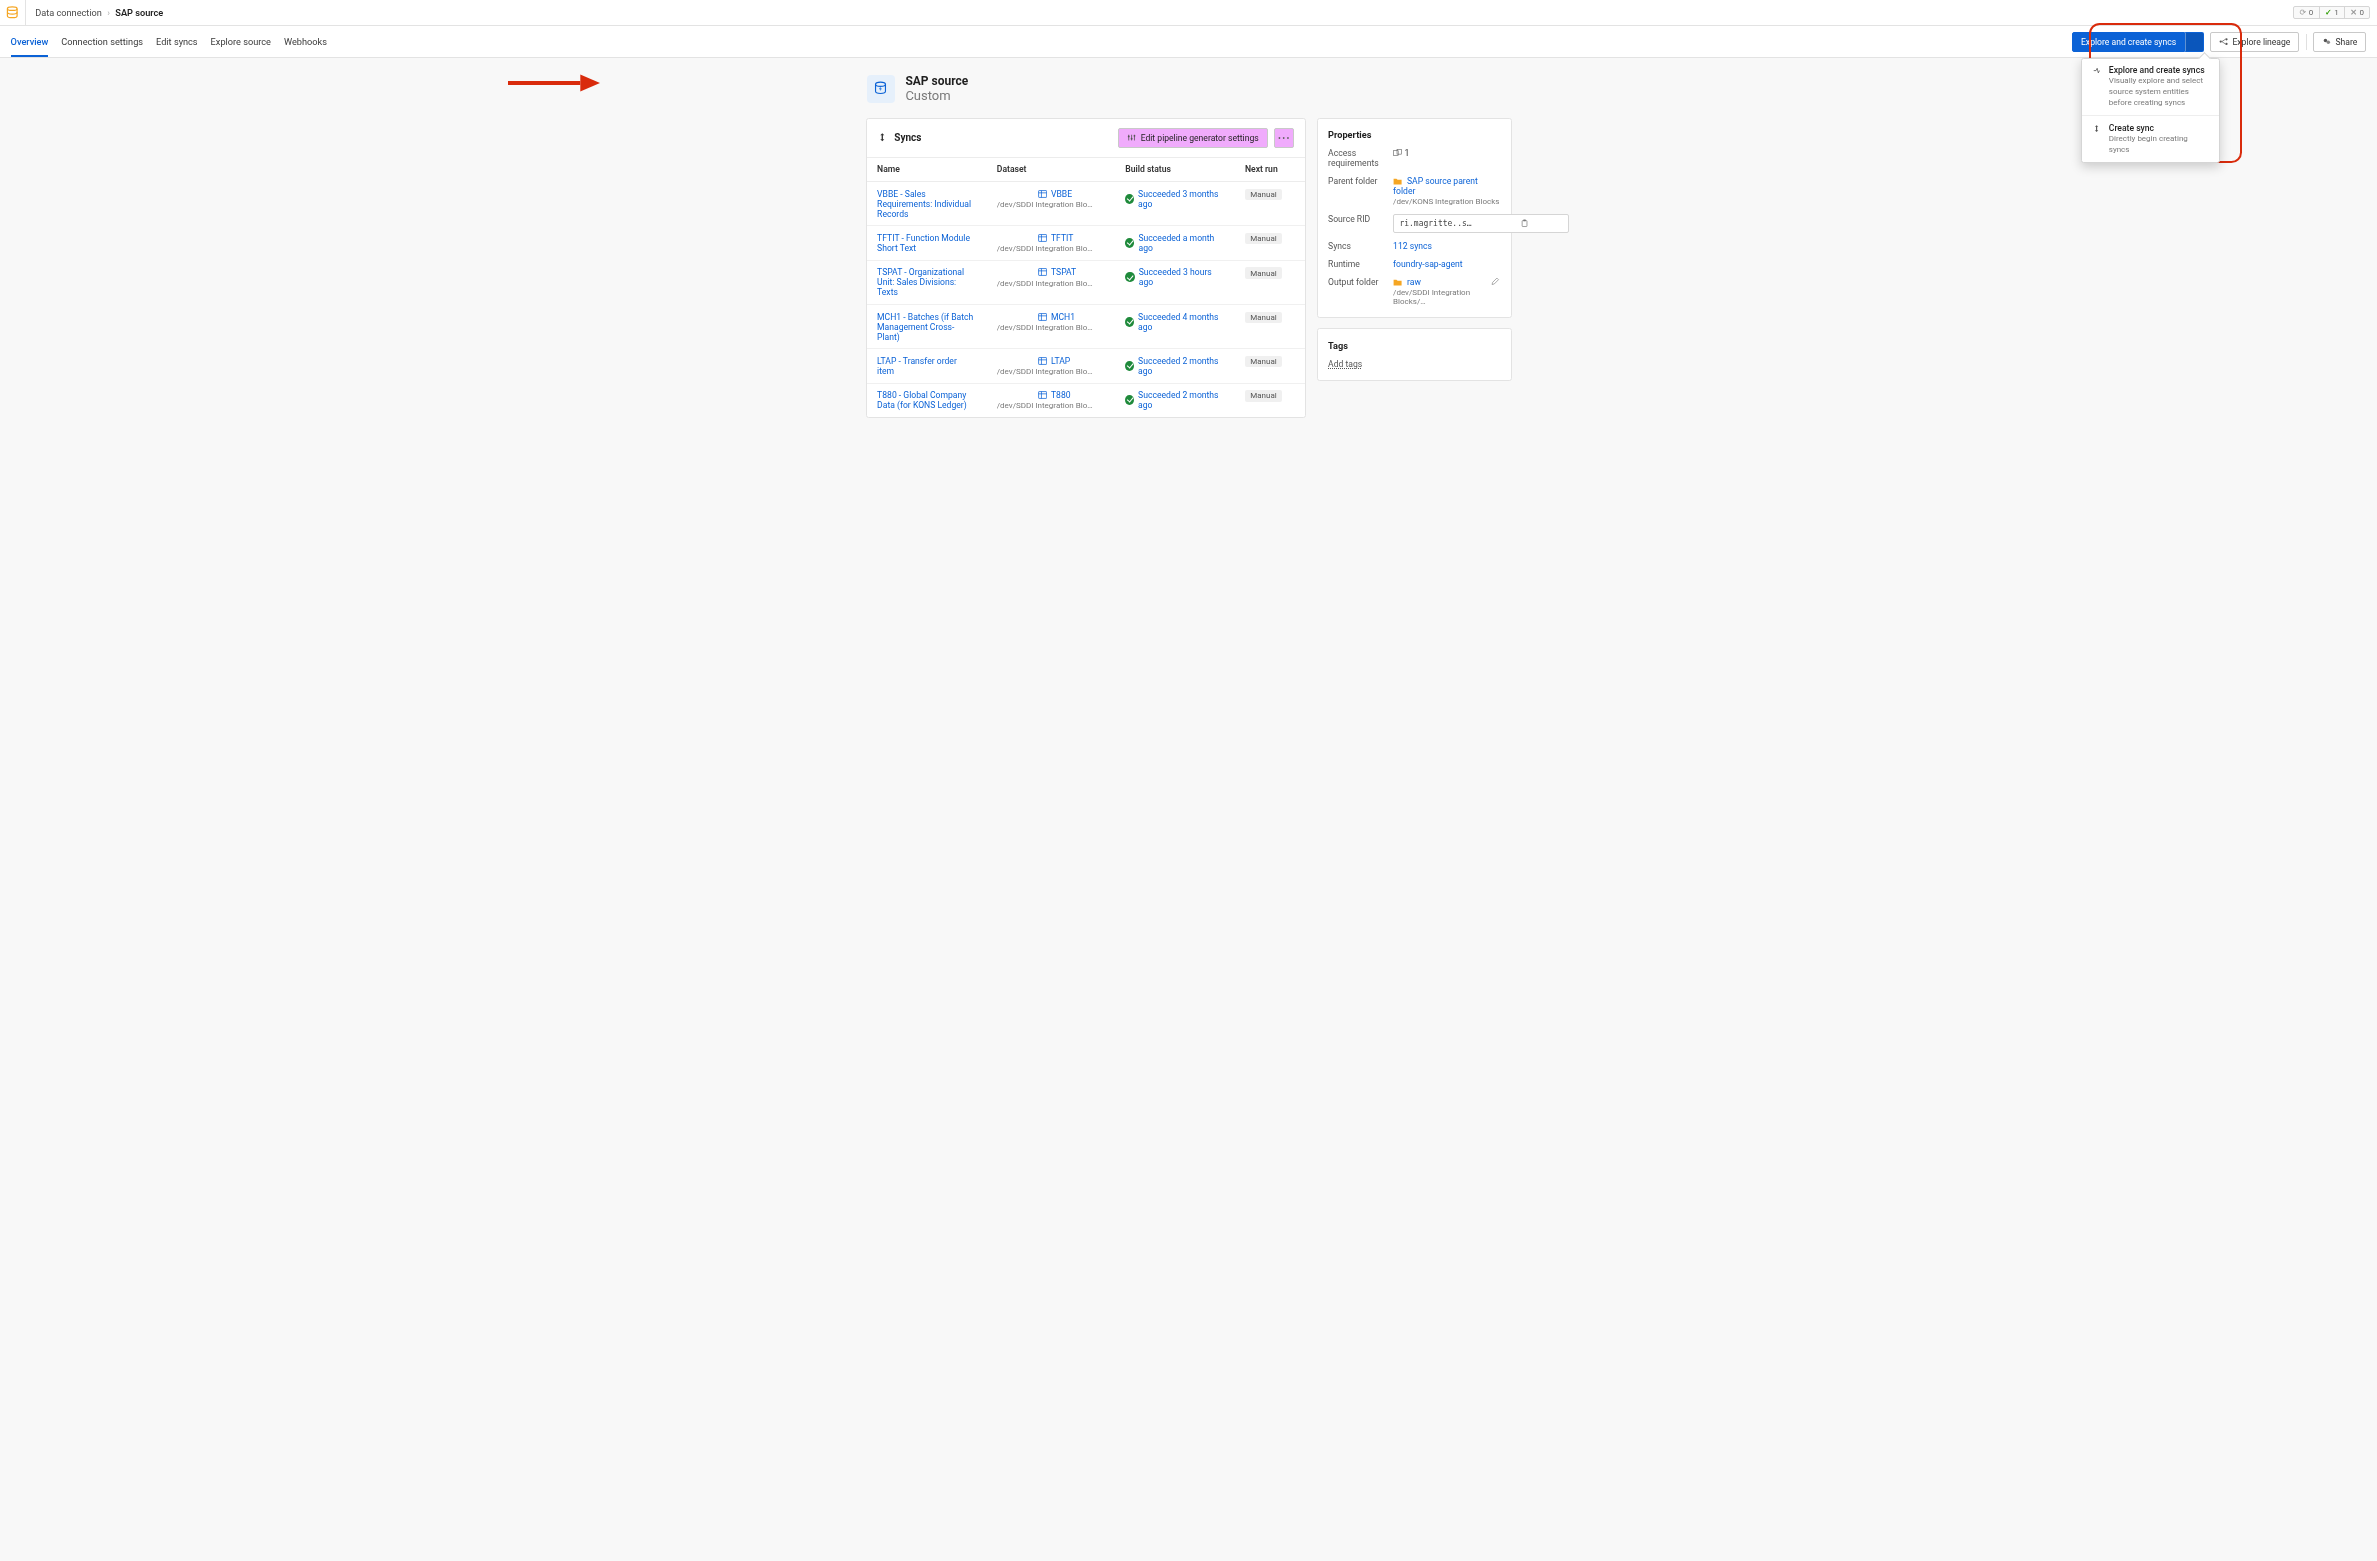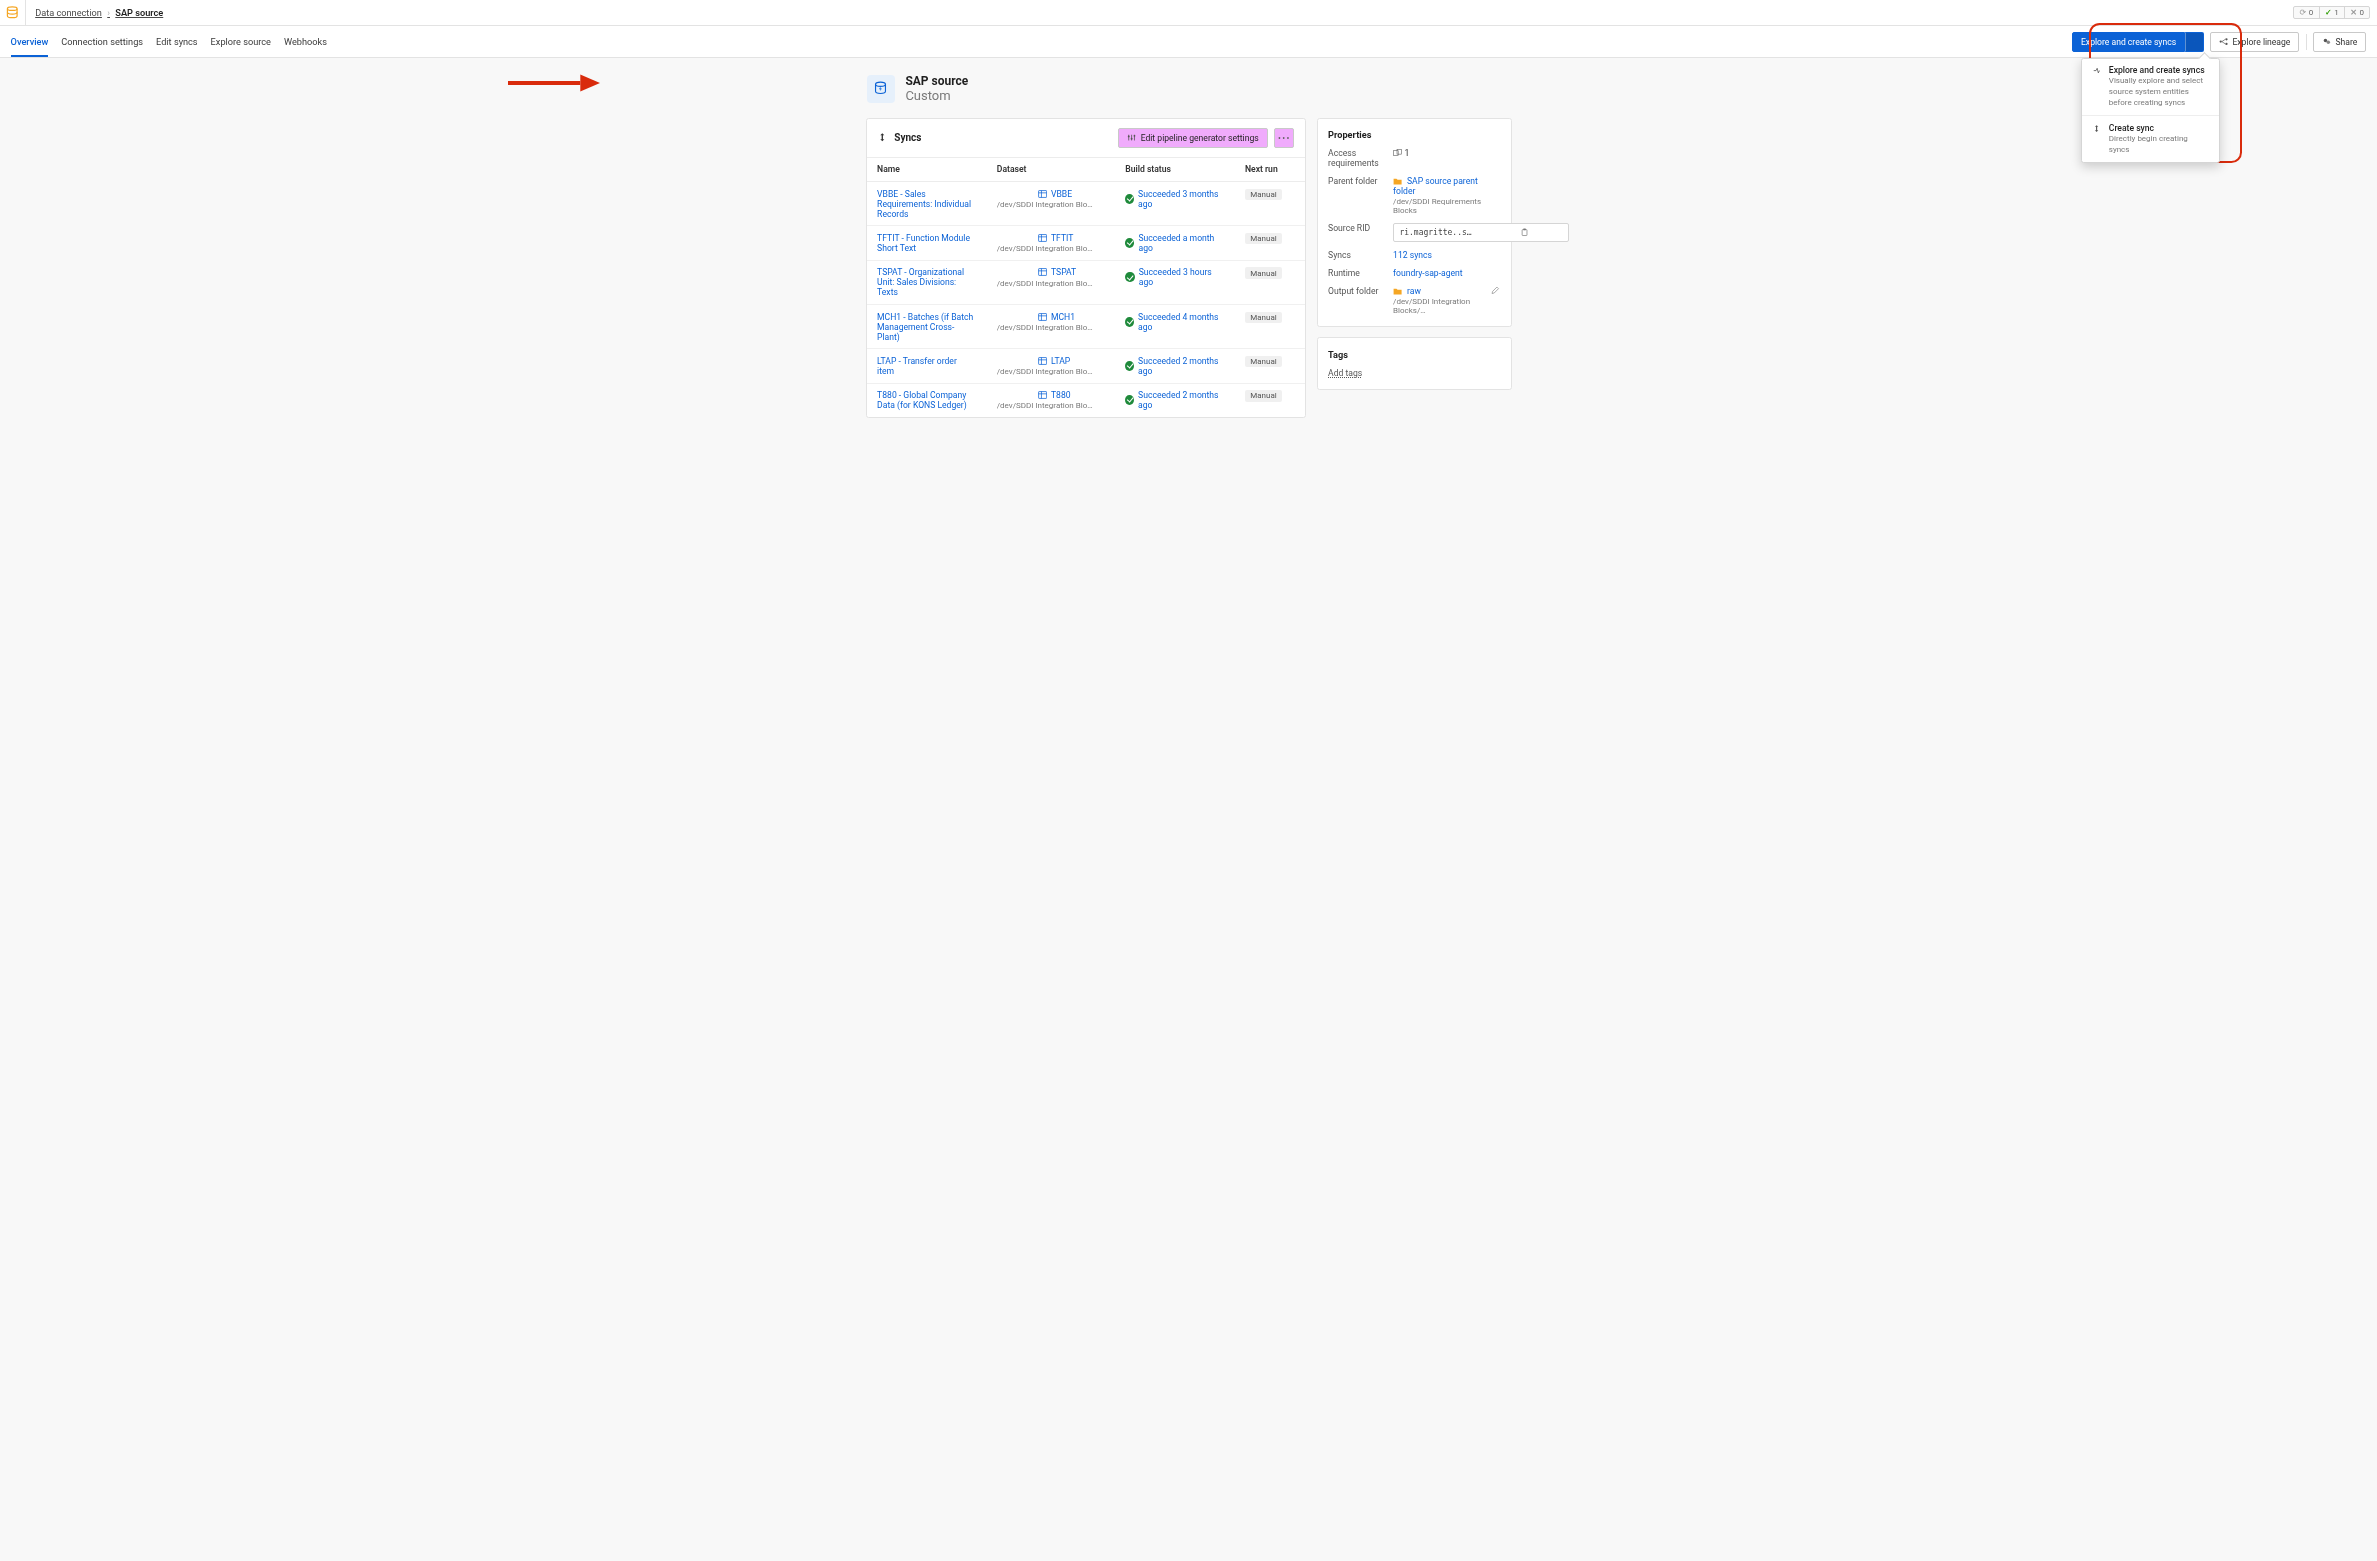--- a/index.html
+++ b/index.html
@@ -2,21 +2,21 @@
 <html style="font-size:10.6px"><head>
 <meta charset="utf-8">
 <style>
   * { box-sizing: border-box; margin: 0; padding: 0; }
   body { font-family: -apple-system, BlinkMacSystemFont, "Segoe UI", Roboto, Helvetica, Arial, sans-serif; font-size: 8.6px; color: #1f1f1f; background: #f8f8f8; }
   a { color: #0b62d6; text-decoration: none; }
   
   .topbar { display: flex; align-items: center; height: 26px; background: #fff; border-bottom: 0.7px solid #e3e3e3; }
   .logo { width: 26px; height: 26px; display: flex; align-items: center; justify-content: center; border-right: 0.7px solid #e3e3e3; }
   .logo svg { width: 14.5px; height: 14.5px; }
-  .breadcrumb { display: flex; gap: 5.3px; padding: 0 9.2px; font-size: 9.2px; color: #4a4a4a; flex: 1; text-decoration: underline; }
+  .breadcrumb { display: flex; gap: 5.3px; padding: 0 9.2px; font-size: 9.2px; color: #4a4a4a; flex: 1; }
   .breadcrumb .sep { color: #b0b0b0; }
   .breadcrumb .current { font-weight: 600; color: #1f1f1f; }
   .top-right { display: flex; align-items: center; gap: 4px; padding: 0 6.6px; }
   .status-chip { display: inline-flex; align-items: center; gap: 2.6px; padding: 1.3px 5.3px; border: 0.7px solid #d5d5d5; border-radius: 2px; font-size: 8px; color: #666; background:#f9f9f9;}
   .status-chip.group { padding:0; gap:0; }
   .status-chip.group .seg { padding: 1.3px 5.3px; border-right:0.7px solid #d5d5d5; display:inline-flex; align-items:center; gap:2.6px;}
   .status-chip.group .seg:last-child { border-right:none; }
   .chk { color: #2d9d00; font-weight: 700; }
   .xmk { color: #999; font-weight: 700; }
   .refmk { color:#999; }
@@ -407,21 +407,21 @@
           </div>
           <div class="prop-row">
             <div class="k">Parent folder</div>
             <div class="v">
               <span class="folder-ic">
                 <svg style="display:inline; vertical-align:-1.3px;" width="9.2" height="8" viewBox="0 0 16 14">
                     <path d="M1 3h5l2 2h7v8H1z" fill="#f5a623"></path>
                   </svg>
               </span>
               <a href="#">SAP source parent folder</a>
-              <div class="sub">/dev/SDDI Requirements Blocks</div>
+              <div class="sub">/dev/KONS Integration Blocks</div>
             </div>
           </div>
           <div class="prop-row">
             <div class="k">Source RID</div>
             <div class="v">
               <div class="mono-input">
                 <span>ri.magritte..source.f075e006-!</span>
                 <span class="copy">
                   <svg width="8.6" height="8.6" viewBox="0 0 16 16">
                       <rect x="4" y="3" width="9" height="11" rx="1" fill="none" stroke="#777" stroke-width="1.3"></rect>

